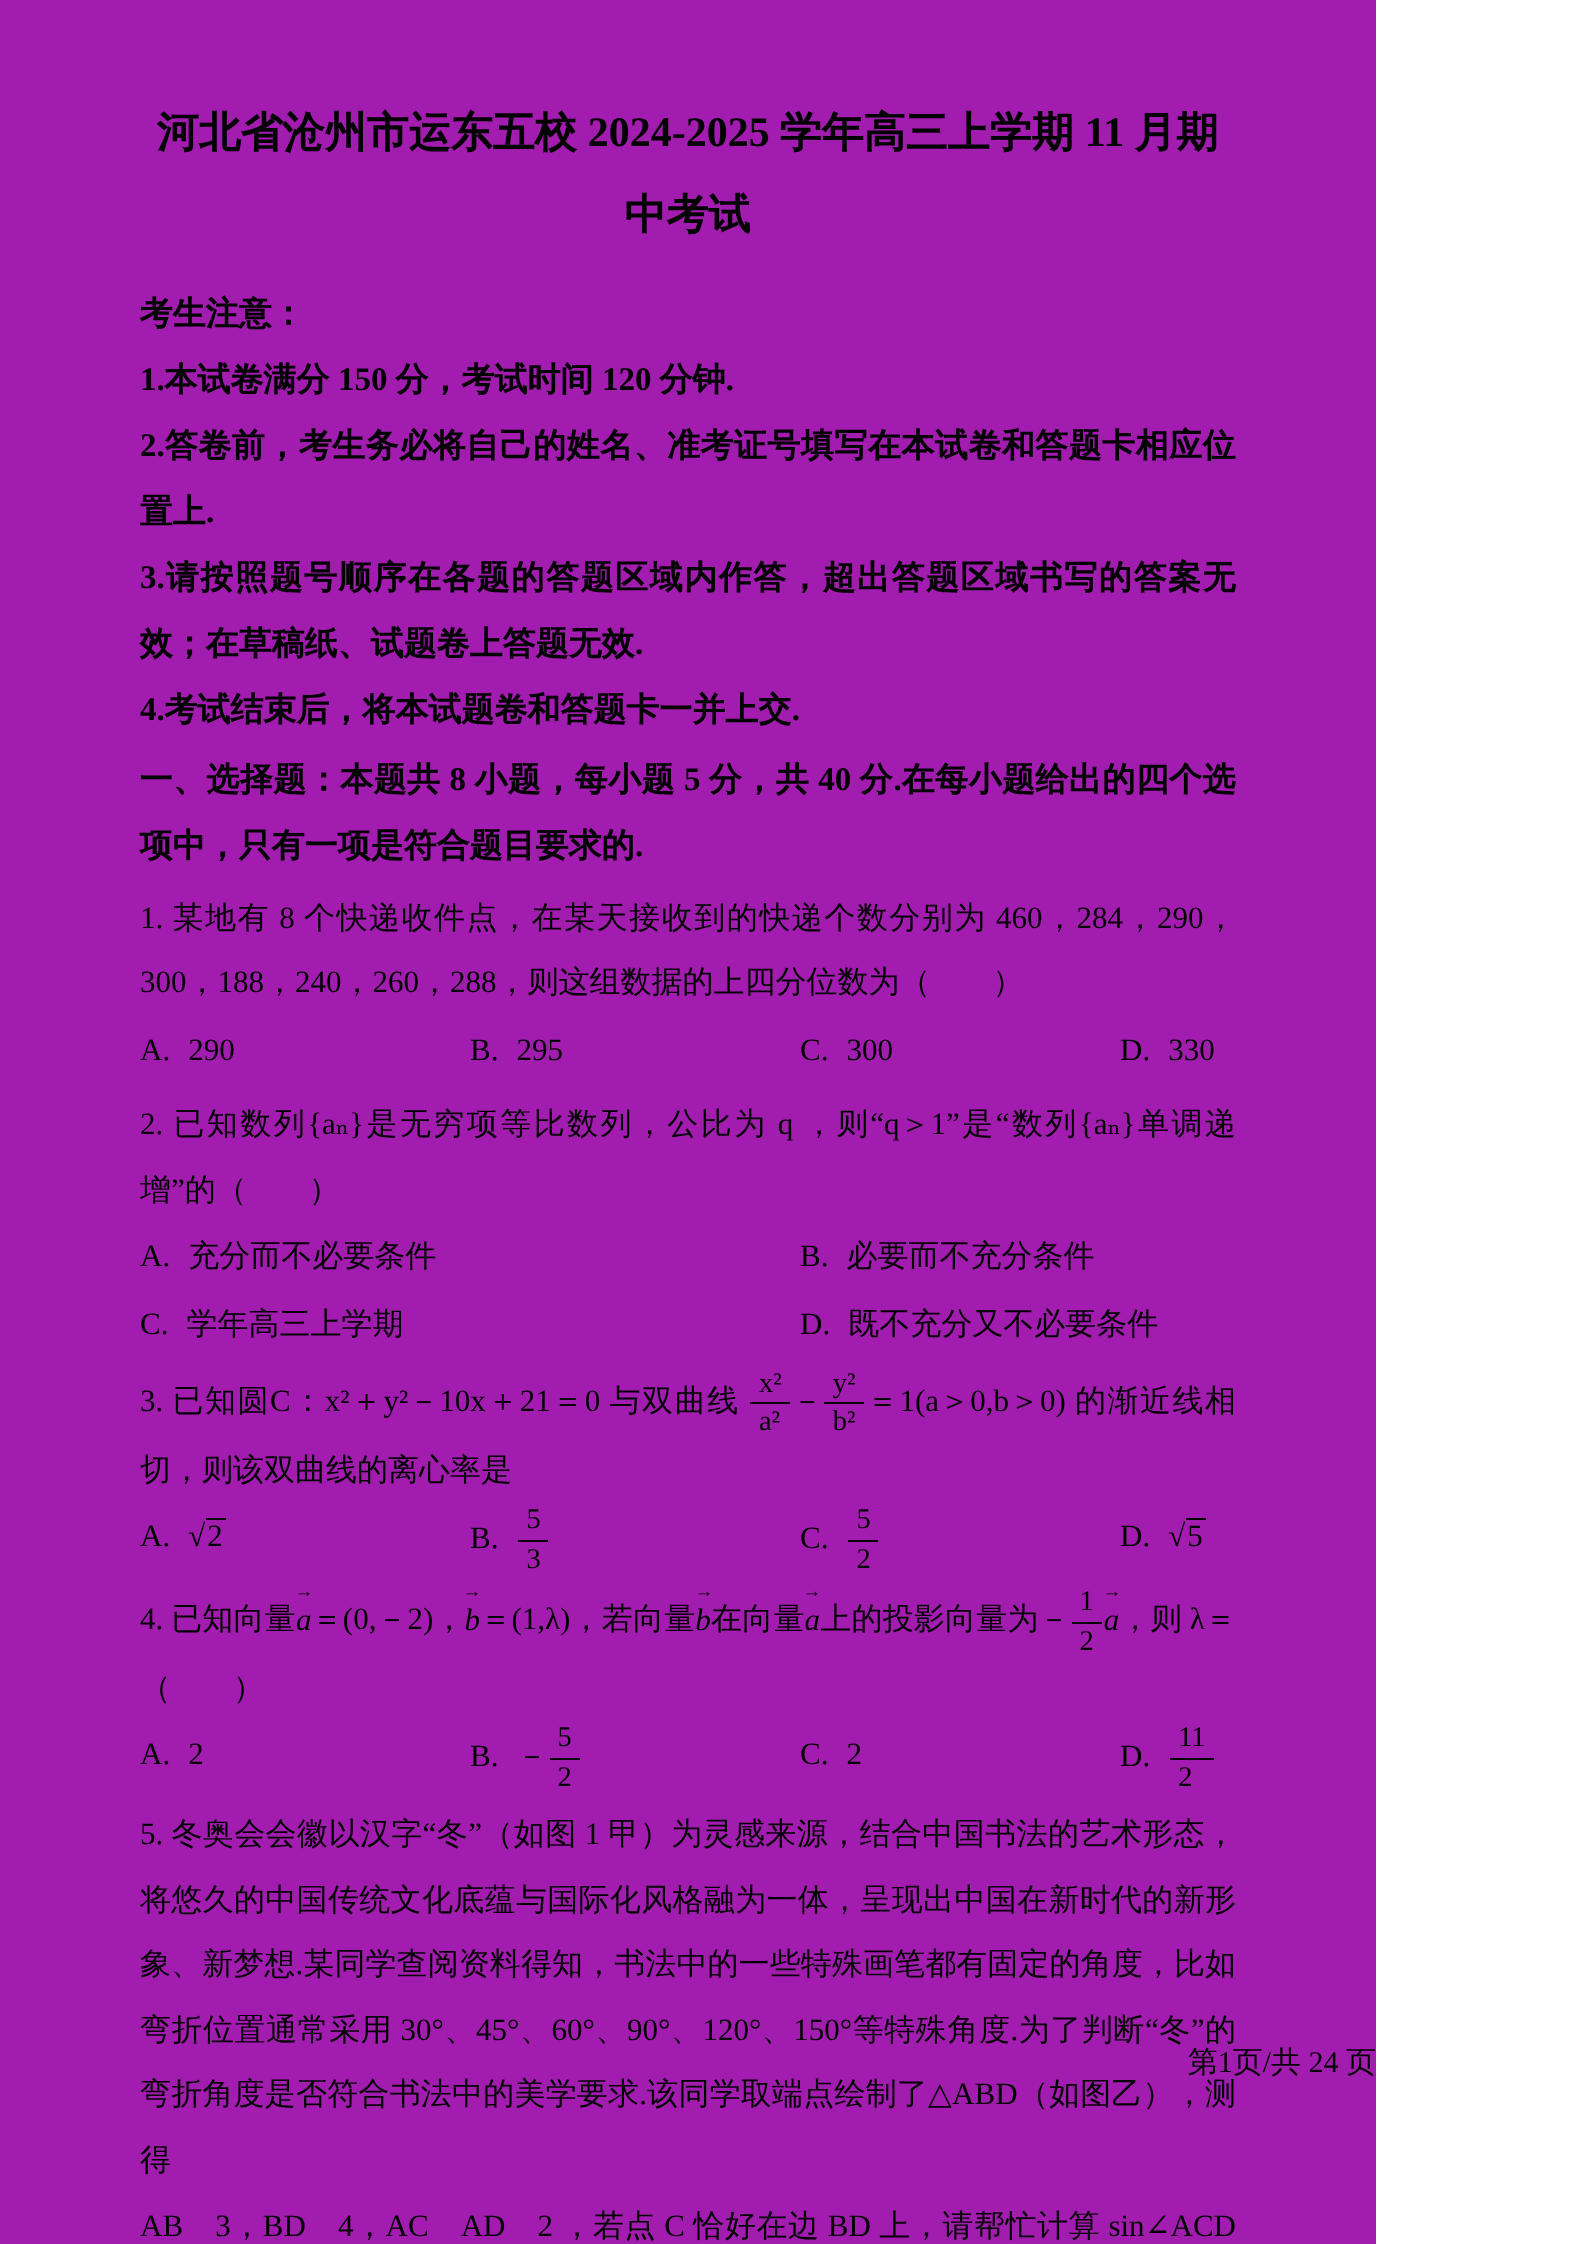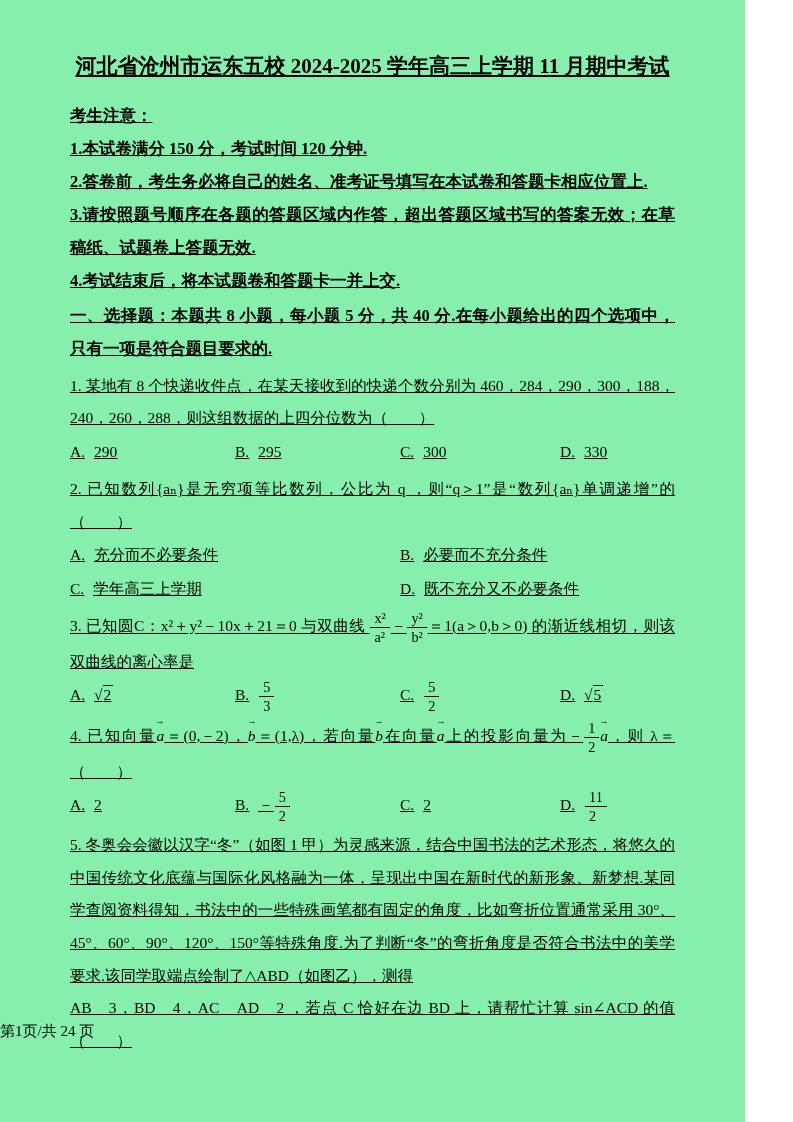--- a/index.html
+++ b/index.html
@@ -2,21 +2,21 @@
 <html><head>
 <meta charset="utf-8">
 <style>
   * { box-sizing: border-box; }
   html, body { margin: 0; padding: 0; }
   body {
     width: 793px; height: 1122px;
     background: #ffffff; color: #000;
     font-family: "Liberation Serif", "DejaVu Serif", serif;
   }
-  .page { position: relative; width: 745px; height: 1122px; padding: 46px 70px 0 70px; overflow: hidden; background: #86efac; text-decoration: underline; }
+  .page { position: relative; width: 688px; height: 1122px; padding: 46px 70px 0 70px; overflow: hidden; background: #a21caf; }
 
   .title-line { text-align: center; font-weight: 700; font-size: 21px; line-height: 1.95; }
 
   .notice { margin-top: 12px; }
   .notice p { margin: 0; font-weight: 700; font-size: 16.5px; line-height: 2.0; text-align: justify; }
 
   .section-heading { margin: 2px 0 0; font-weight: 700; font-size: 16.5px; line-height: 2.0; text-align: justify; }
 
   .content { font-size: 15.5px; }
   .question { margin: 0; }
@@ -31,21 +31,21 @@
 
   
   .frac { display: inline-block; vertical-align: middle; text-align: left; line-height: 1.15; font-size: 0.92em; padding: 0 1px; }
   .frac .fnum { display: block; border-bottom: 1px solid #000; padding: 0 4px 1px; }
   .frac .fden { display: block; padding: 1px 4px 0; }
   .sqrt { white-space: nowrap; }
   .sqrt .rad { border-top: 1px solid #000; padding: 0 2px 0 1px; }
   .vec { position: relative; display: inline-block; font-style: italic; }
   .vec::before { content: "→"; position: absolute; top: -0.95em; left: 50%; transform: translateX(-50%) scale(0.6); }
 
-  .footer { position: absolute; left: 0; right: 0; top: 1022px; text-align: left; font-size: 15px; }
+  .footer { position: absolute; left: 0; right: 0; top: 1022px; text-align: right; font-size: 15px; }
 </style>
 </head>
 <body>
 
 <div class="page">
 
   <header>
     <div class="title-line">河北省沧州市运东五校 2024-2025 学年高三上学期 11 月期中考试</div>
   </header>
 

